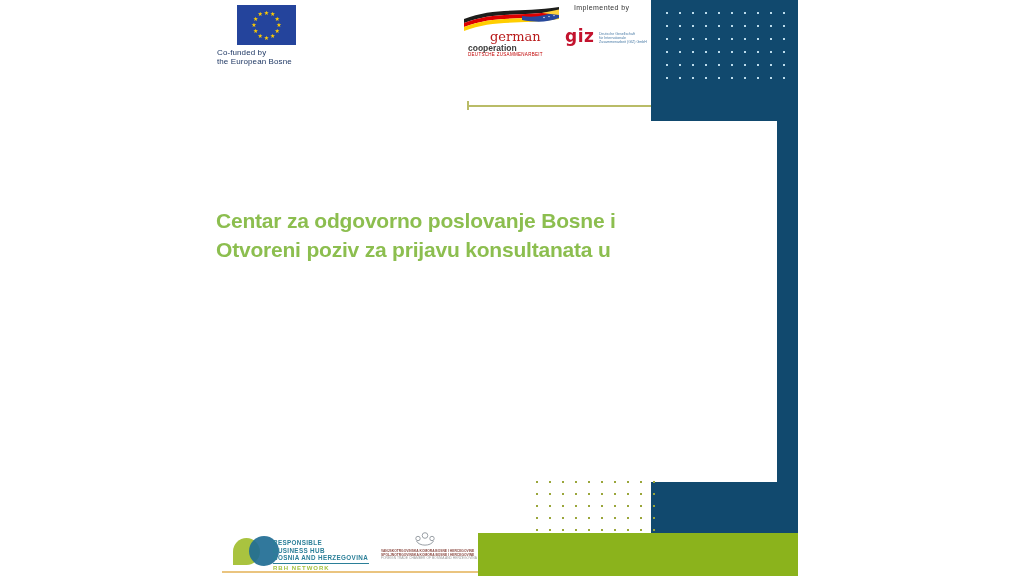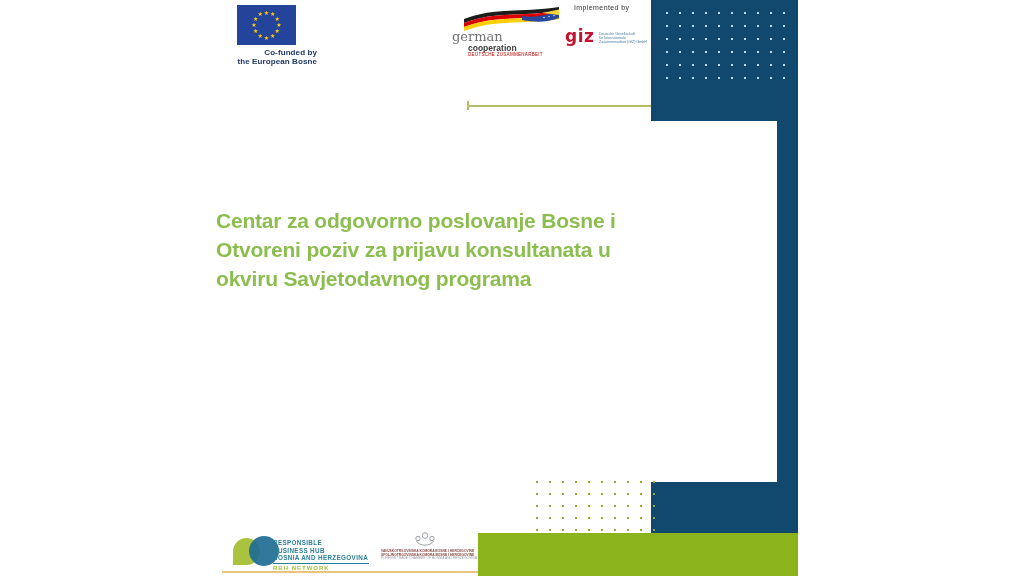--- a/index.html
+++ b/index.html
@@ -23,27 +23,27 @@
   .dots{display:grid;}
   .dots i{display:block;width:2px;height:2px;}
   .dots-blue{left:666px;top:12px;grid-template-columns:repeat(10,13px);grid-auto-rows:13px;}
   .dots-blue i{background:#bcdcec;}
   .dots-green{left:536px;top:481px;grid-template-columns:repeat(10,13px);grid-auto-rows:12px;}
   .dots-green i{background:#9aa63a;}
 
   
   .eu-flag{left:237px;top:5px;width:59px;height:40px;background:#24449c;}
   .eu-flag s{position:absolute;color:#ffcc00;font-size:6px;line-height:0;text-decoration:none;transform:translate(-50%,-50%);}
-  .eu-caption{left:217px;top:48px;width:100px;text-align:right;
-    font-size:8px;font-weight:bold;color:#1f3864;line-height:9px;letter-spacing:.1px;}
+  .eu-caption{left:217px;top:48px;width:100px;text-align:left;
+    font-size:8px;font-weight:normal;color:#1f3864;line-height:9px;letter-spacing:.1px;}
 
   
   .gc-ribbon{left:464px;top:5px;}
-  .gc-german{left:452px;top:30px;font-family:"DejaVu Serif","Liberation Serif",serif;
-    font-size:13px;color:#737373;line-height:13px;}
+  .gc-german{left:490px;top:30px;font-family:"DejaVu Serif","Liberation Serif",serif;
+    font-size:13px;color:#b91c1c;line-height:13px;}
   .gc-coop{left:468px;top:44px;font-size:8.5px;font-weight:bold;color:#3c3c3b;line-height:8px;}
   .gc-de{left:468px;top:52px;font-size:6px;color:#c00000;transform:scale(.75);transform-origin:left top;
     letter-spacing:.4px;white-space:nowrap;line-height:7px;}
 
   
   .impl{left:574px;top:4px;font-size:7px;color:#333;letter-spacing:.4px;}
   .giz-word{left:565px;top:26px;font-size:17px;font-weight:bold;color:#c3132e;
     letter-spacing:.5px;line-height:21px;font-family:"DejaVu Sans",sans-serif;}
   .giz-lines{left:599px;top:32px;width:120px;font-size:6px;line-height:6.5px;color:#4a7ba6;
     transform:scale(.6);transform-origin:left top;white-space:nowrap;}
@@ -234,21 +234,20 @@
 <div class="abs giz-word">giz</div>
 <div class="abs giz-lines">
   <div>Deutsche Gesellschaft</div>
   <div>für Internationale</div>
   <div>Zusammenarbeit (GIZ) GmbH</div>
 </div>
 
 <div class="abs title">
   <div>Centar za odgovorno poslovanje Bosne i</div>
   <div>Otvoreni poziv za prijavu konsultanata u</div>
-  <div>okviru Savjetodavnog programa</div>
 </div>
 
 <div class="abs rbh-mark-green"></div>
 <div class="abs rbh-mark-blue"></div>
 <div class="abs rbh-text">
   <div>RESPONSIBLE</div>
   <div>BUSINESS HUB</div>
   <div>BOSNIA AND HERZEGOVINA</div>
 </div>
 <div class="abs rbh-underline"></div>

